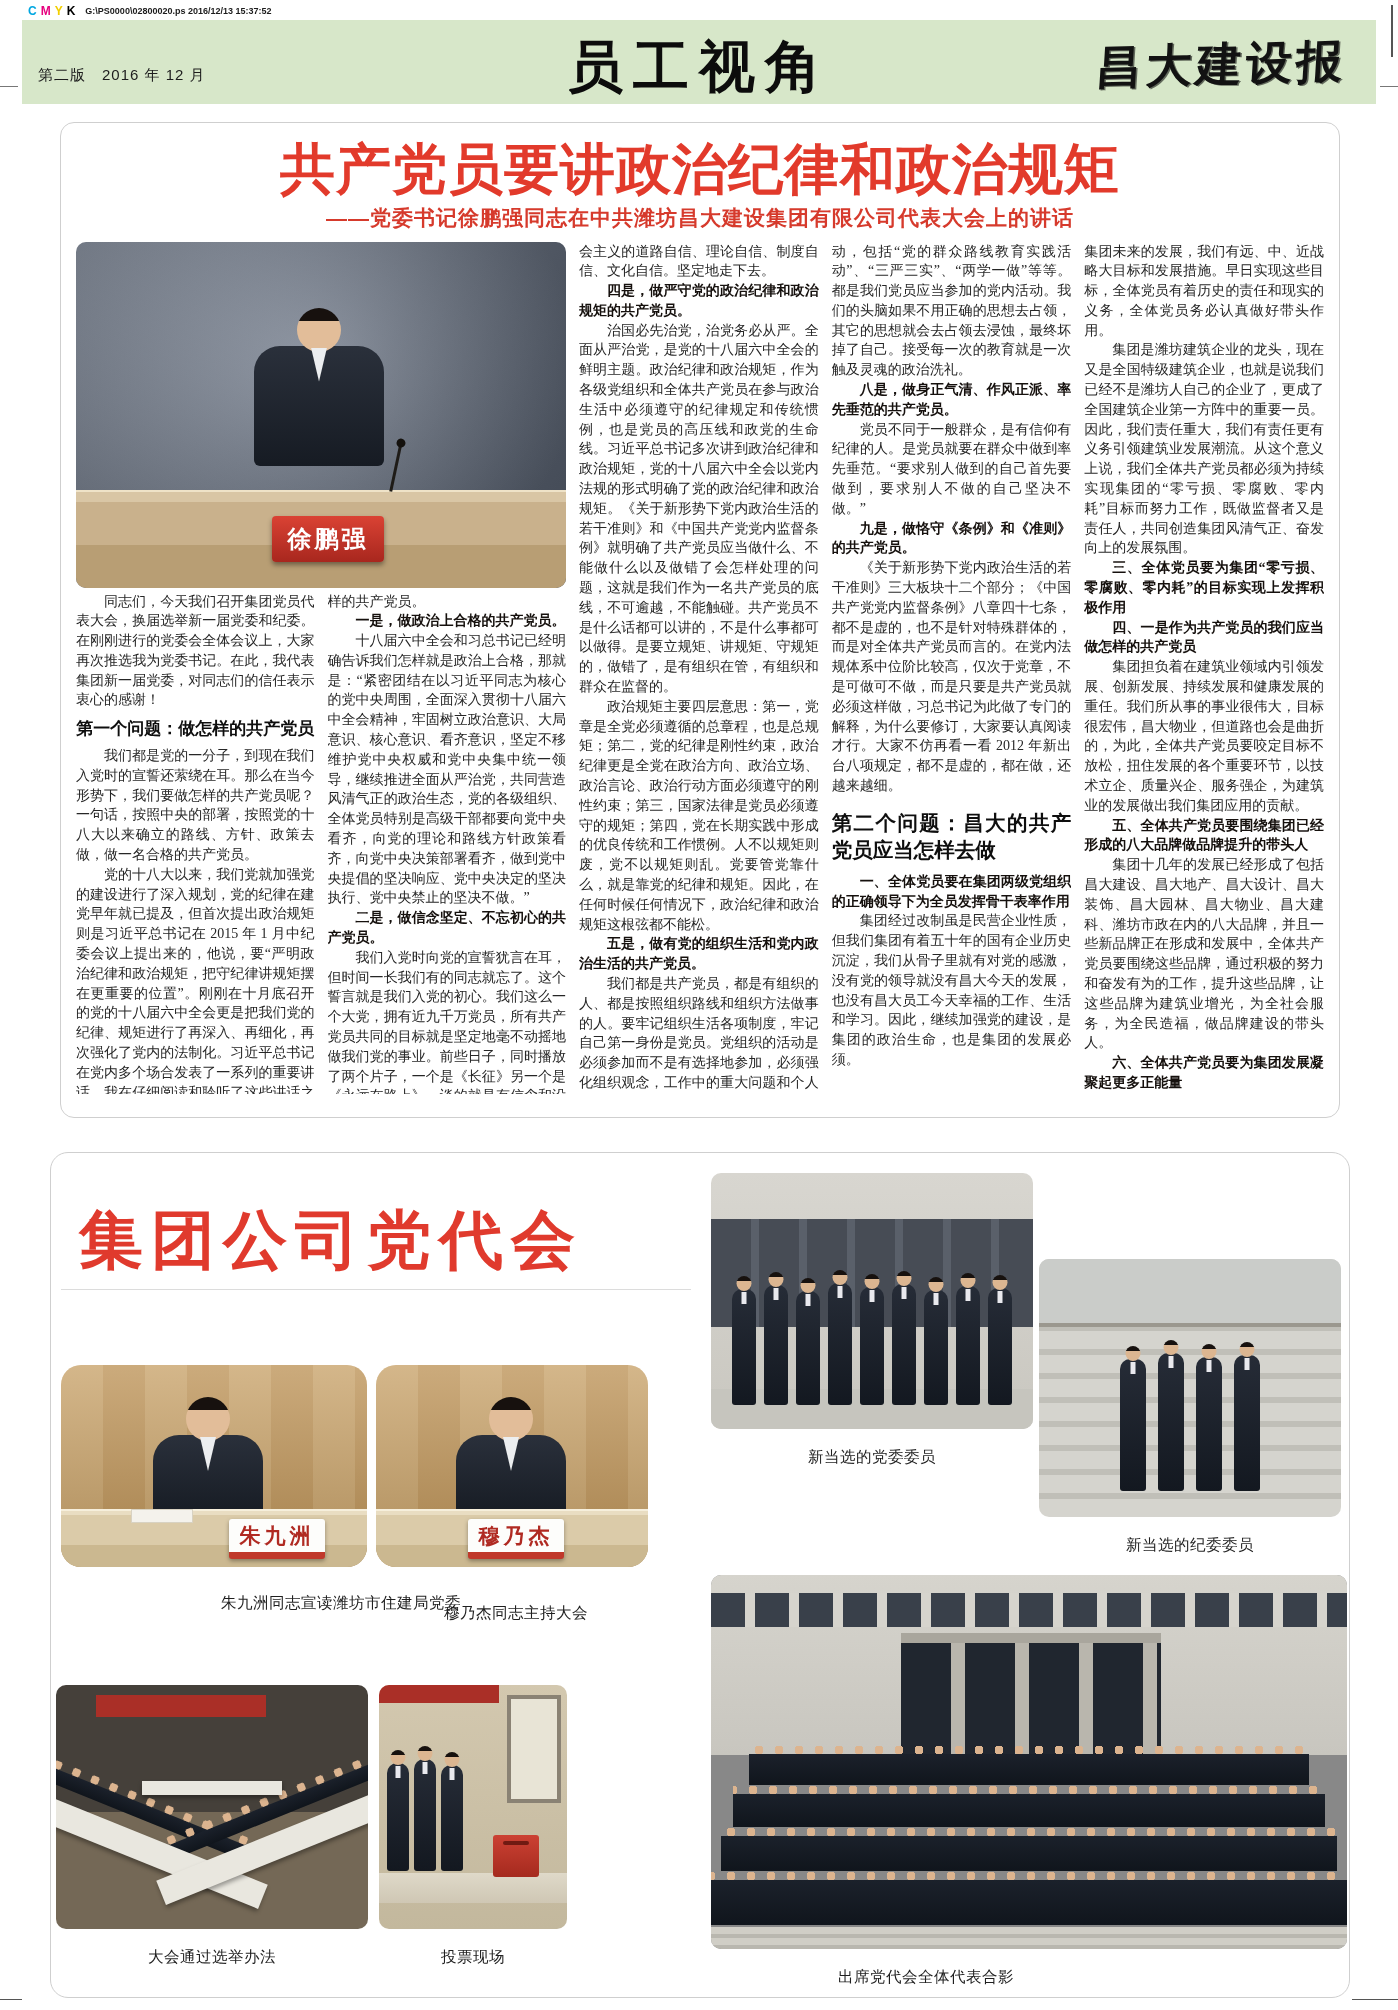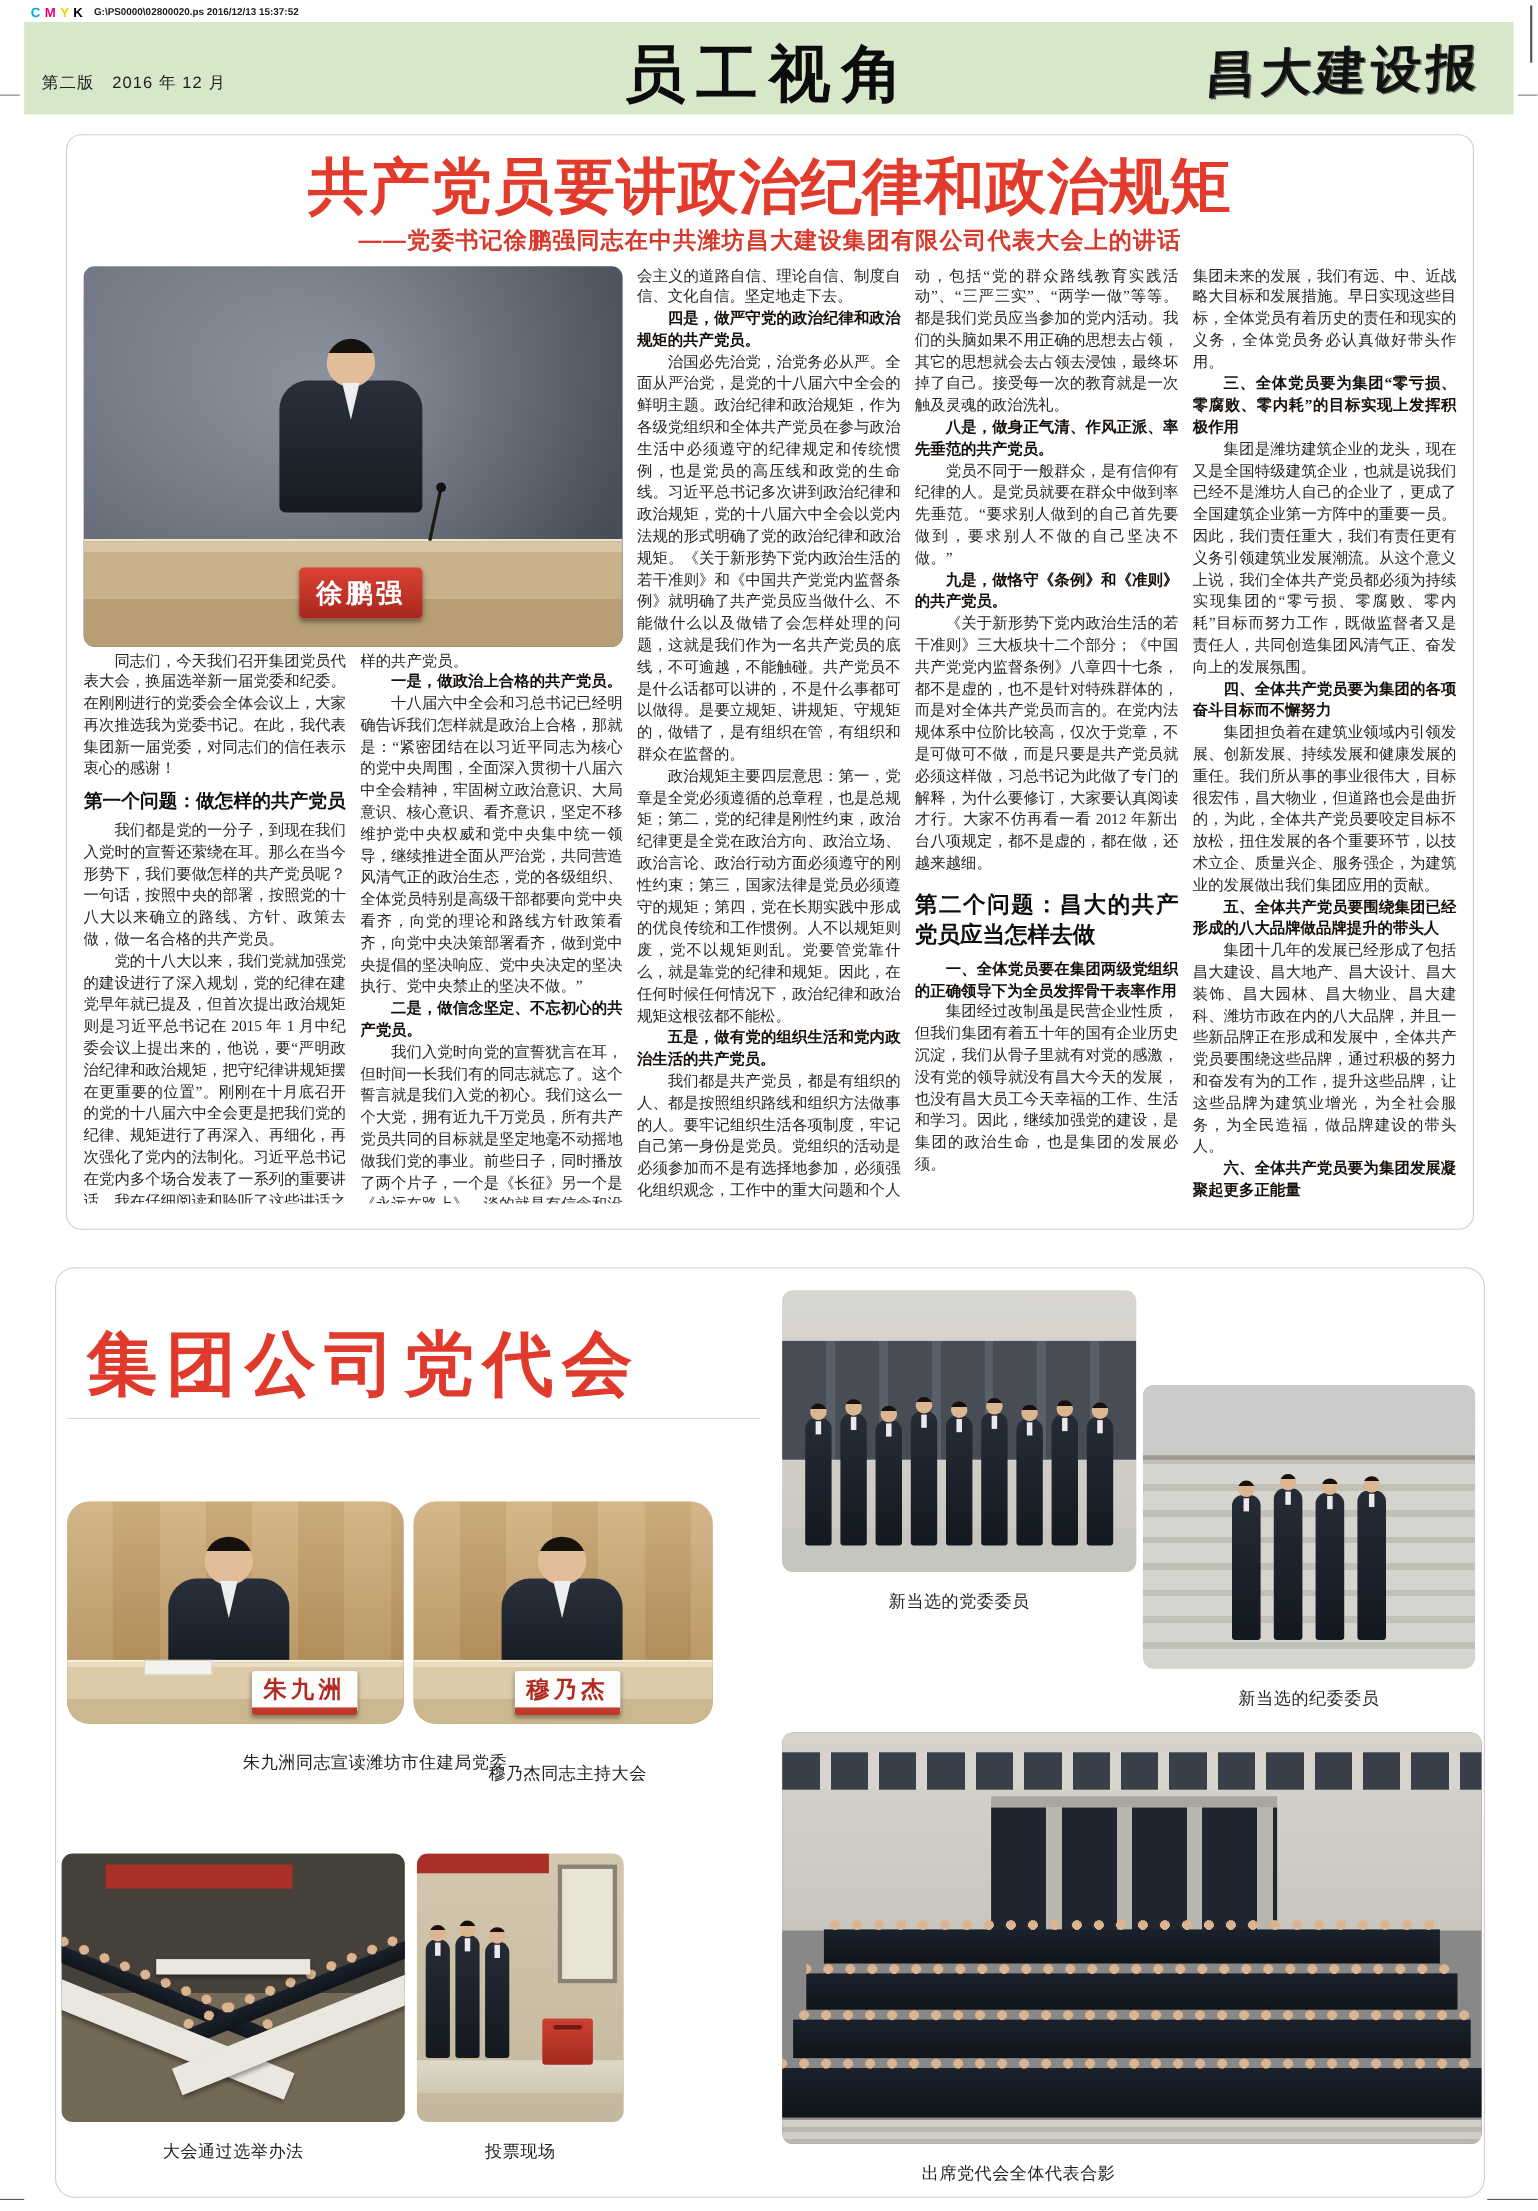--- a/index.html
+++ b/index.html
@@ -195,23 +195,23 @@
           <p class="blk p">党员不同于一般群众，是有信仰有纪律的人。是党员就要在群众中做到率先垂范。“要求别人做到的自己首先要做到，要求别人不做的自己坚决不做。”</p>
           <p class="blk sub">九是，做恪守《条例》和《准则》的共产党员。</p>
           <p class="blk p">《关于新形势下党内政治生活的若干准则》三大板块十二个部分；《中国共产党党内监督条例》八章四十七条，都不是虚的，也不是针对特殊群体的，而是对全体共产党员而言的。在党内法规体系中位阶比较高，仅次于党章，不是可做可不做，而是只要是共产党员就必须这样做，习总书记为此做了专门的解释，为什么要修订，大家要认真阅读才行。大家不仿再看一看 2012 年新出台八项规定，都不是虚的，都在做，还越来越细。</p>
           <p class="blk h2">第二个问题：昌大的共产党员应当怎样去做</p>
           <p class="blk sub">一、全体党员要在集团两级党组织的正确领导下为全员发挥骨干表率作用</p>
           <p class="blk p">集团经过改制虽是民营企业性质，但我们集团有着五十年的国有企业历史沉淀，我们从骨子里就有对党的感激，没有党的领导就没有昌大今天的发展，也没有昌大员工今天幸福的工作、生活和学习。因此，继续加强党的建设，是集团的政治生命，也是集团的发展必须。</p>
         </div>
       <div class="col">
 
       <p class="blk cont">集团未来的发展，我们有远、中、近战略大目标和发展措施。早日实现这些目标，全体党员有着历史的责任和现实的义务，全体党员务必认真做好带头作用。</p>
+          <p class="blk p">集团是潍坊建筑企业的龙头，现在又是全国特级建筑企业，也就是说我们已经不是潍坊人自己的企业了，更成了全国建筑企业第一方阵中的重要一员。因此，我们责任重大，我们有责任更有义务引领建筑业发展潮流。从这个意义上说，我们全体共产党员都必须为持续实现集团的“零亏损、零腐败、零内耗”目标而努力工作，既做监督者又是责任人，共同创造集团风清气正、奋发向上的发展氛围。</p>
           <p class="blk sub">三、全体党员要为集团“零亏损、零腐败、零内耗”的目标实现上发挥积极作用</p>
-          <p class="blk p">集团是潍坊建筑企业的龙头，现在又是全国特级建筑企业，也就是说我们已经不是潍坊人自己的企业了，更成了全国建筑企业第一方阵中的重要一员。因此，我们责任重大，我们有责任更有义务引领建筑业发展潮流。从这个意义上说，我们全体共产党员都必须为持续实现集团的“零亏损、零腐败、零内耗”目标而努力工作，既做监督者又是责任人，共同创造集团风清气正、奋发向上的发展氛围。</p>
-          <p class="blk sub">四、全体共产党员要为集团的各项奋斗目标而不懈努力</p>
+          <p class="blk sub">四、一是作为共产党员的我们应当做怎样的共产党员</p>
           <p class="blk p">集团担负着在建筑业领域内引领发展、创新发展、持续发展和健康发展的重任。我们所从事的事业很伟大，目标很宏伟，昌大物业，但道路也会是曲折的，为此，全体共产党员要咬定目标不放松，扭住发展的各个重要环节，以技术立企、质量兴企、服务强企，为建筑业的发展做出我们集团应用的贡献。</p>
           <p class="blk sub">五、全体共产党员要围绕集团已经形成的八大品牌做品牌提升的带头人</p>
           <p class="blk p">集团十几年的发展已经形成了包括昌大建设、昌大地产、昌大设计、昌大装饰、昌大园林、昌大物业、昌大建科、潍坊市政在内的八大品牌，并且一些新品牌正在形成和发展中，全体共产党员要围绕这些品牌，通过积极的努力和奋发有为的工作，提升这些品牌，让这些品牌为建筑业增光，为全社会服务，为全民造福，做品牌建设的带头人。</p>
           <p class="blk sub">六、全体共产党员要为集团发展凝聚起更多正能量</p>
           <p class="blk p">集团发展已经到了一个重要而关键的时期，除了坚定目标不动摇之外，还需要凝聚更广泛的正能量。全体党员要从自身岗位和专业出发，持续激发和凝聚起发展的动力，起模范带头作用。</p>
         </div>
     </div>
   </section>
 
   <section class="congress-box">

